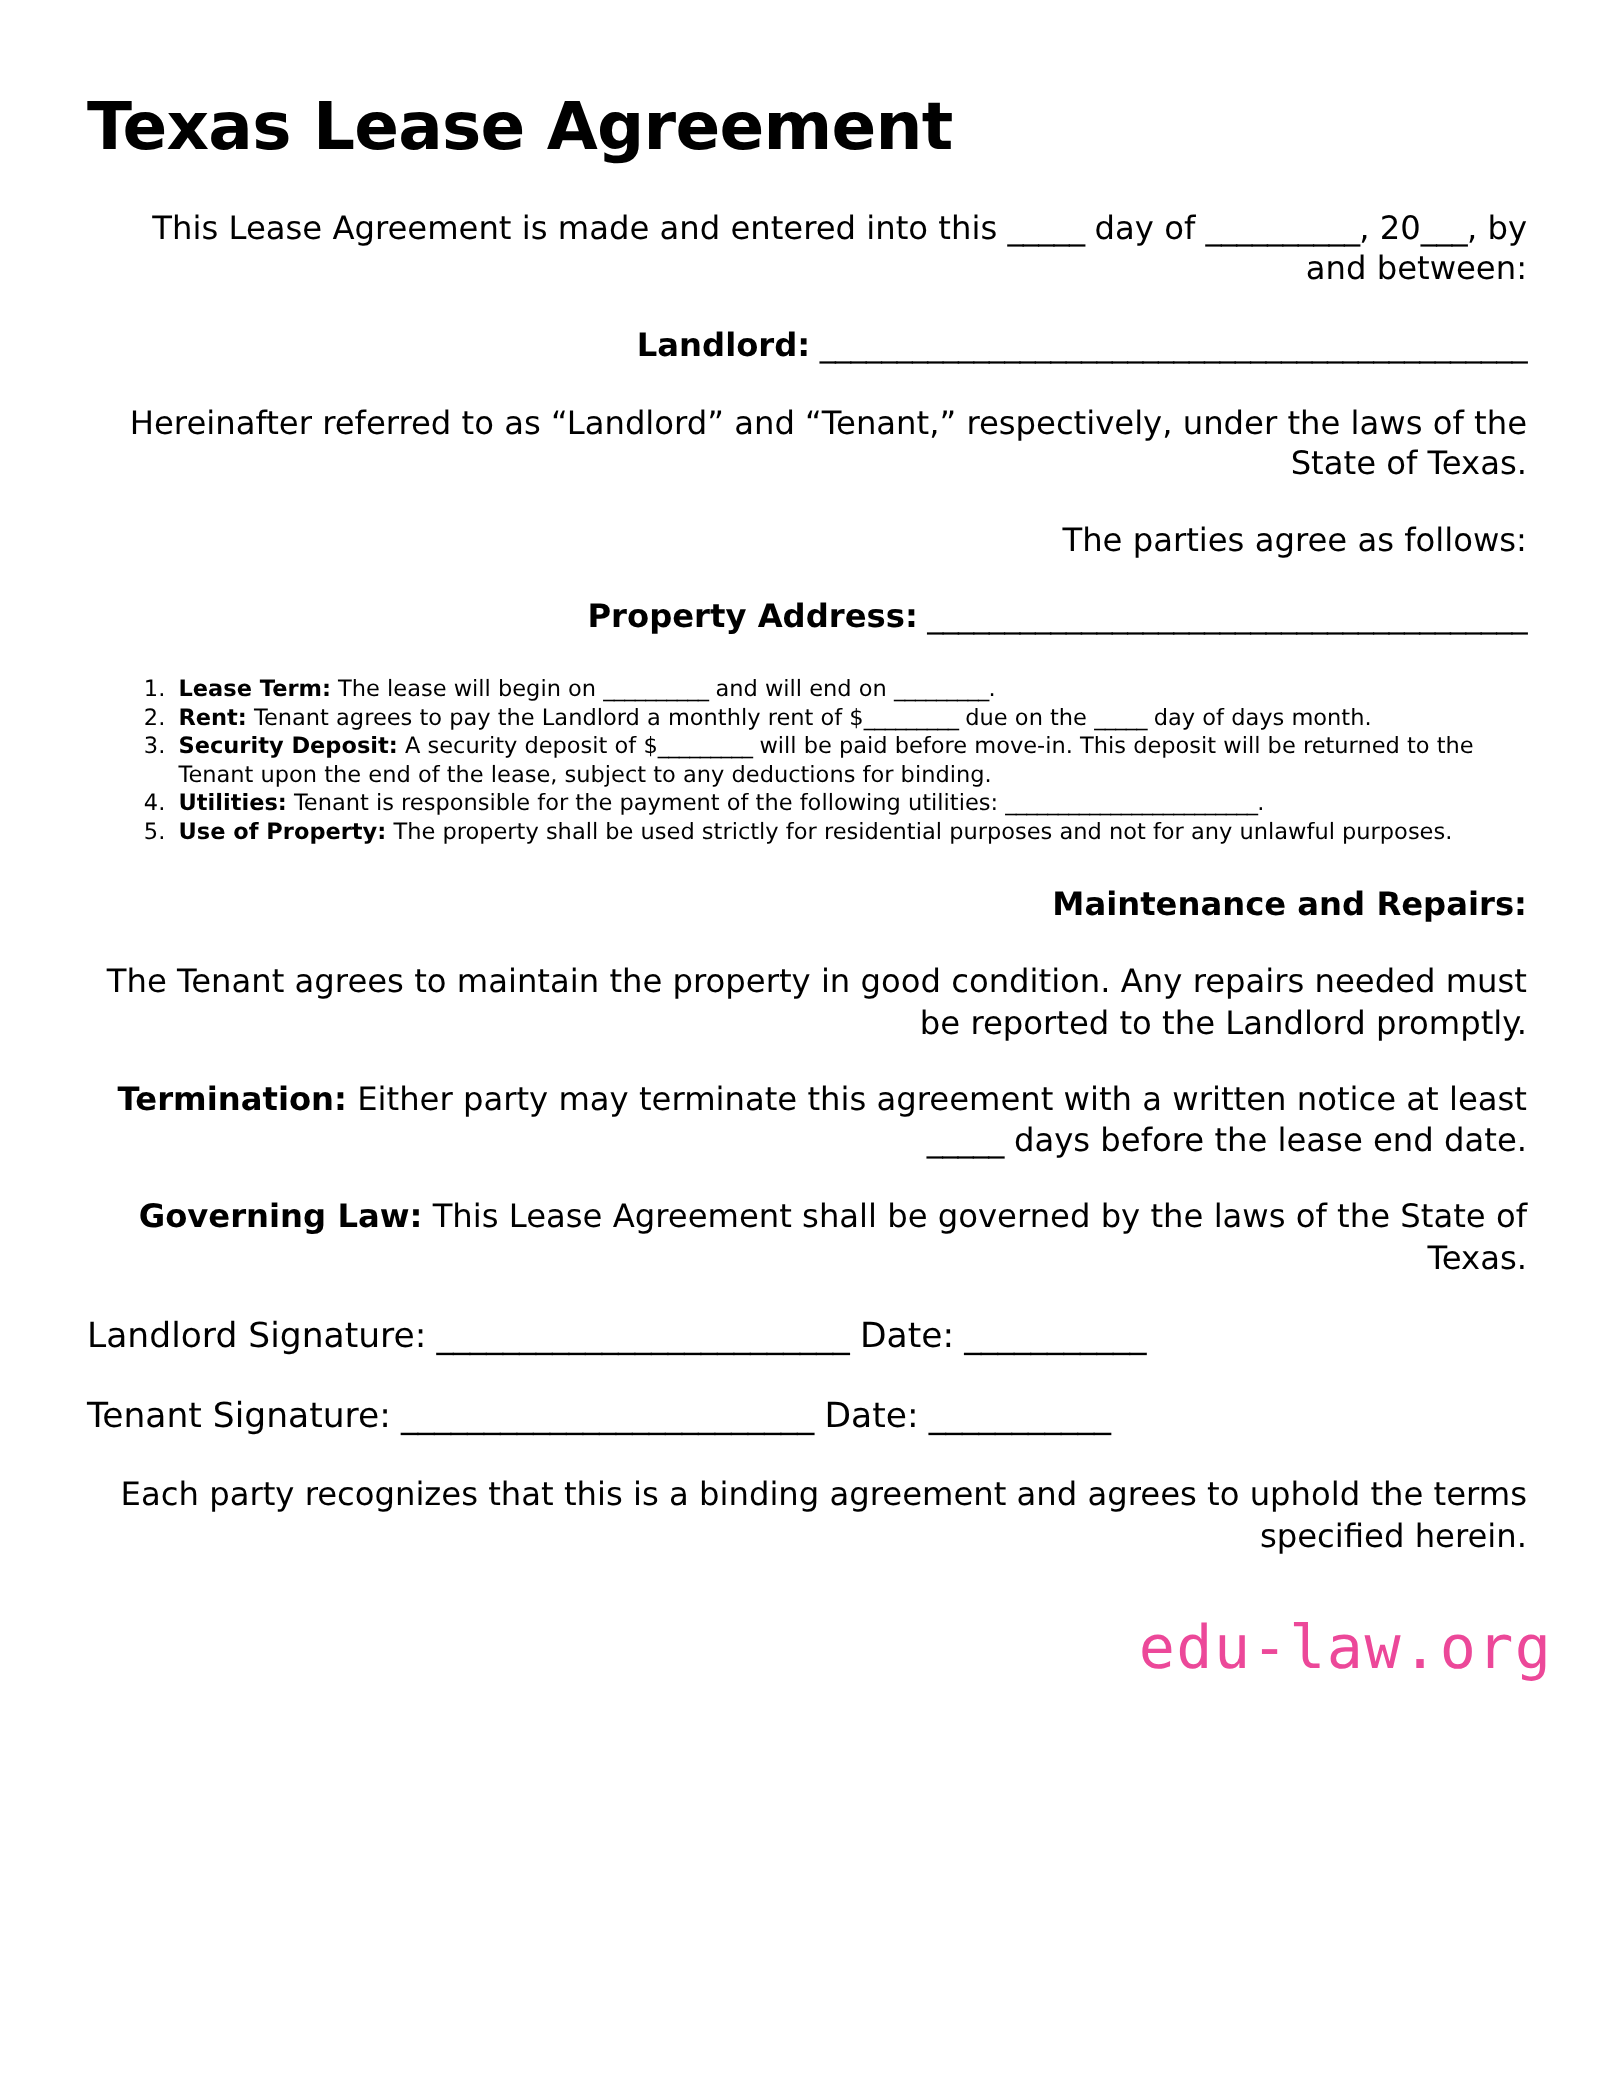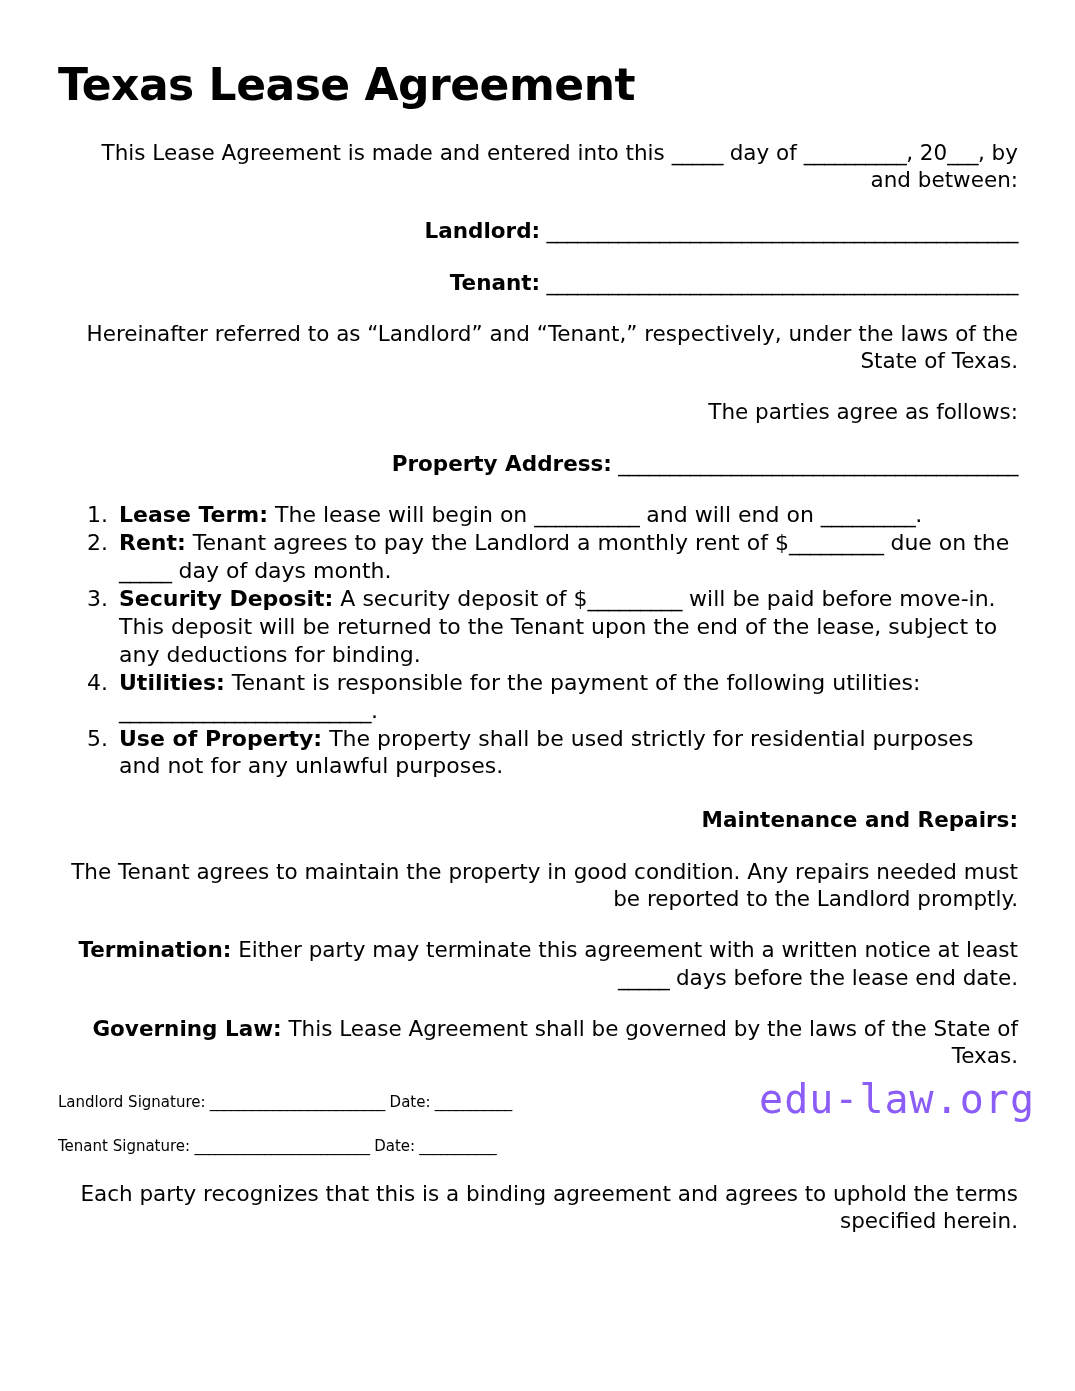--- a/index.html
+++ b/index.html
@@ -41,60 +41,59 @@
     font-size: 21.5px;
     line-height: 1.27;
     margin: 0 0 24px 0;
     font-family: "DejaVu Sans", sans-serif;
     text-align: right;
   }
   .b { font-weight: bold; }
   ol.terms {
     margin: 16px 0 26px 0;
     padding: 0 0 0 57px;
-    font-size: 22px;
+    font-size: 15px;
     line-height: 1.27;
     list-style-position: outside;
   }
   ol.terms > li {
     margin: 0 0 0 0;
     padding-left: 4px;
   }
   .blank {
     letter-spacing: -0.5px;
   }
   .sig-line {
-    font-size: 15px;
+    font-size: 23px;
     line-height: 1.27;
     margin: 2px 0 24px 0;
   }
   .footer-wm {
     position: absolute;
     right: 40px;
     bottom: 26px;
     font-family: "DejaVu Sans Mono", monospace;
     font-size: 40px;
-    color: #8b5cf6;
+    color: #ec4899;
     letter-spacing: 1px;
     white-space: nowrap;
   }
 </style>
 </head>
 <body>
 
 <div class="page">
   <div class="content">
 
     <h1 class="doc-title">Texas Lease Agreement</h1>
 
     <p class="para"><span>This Lease Agreement is made and entered into this </span><span class="blank">_____</span><span> day of </span><span class="blank">__________</span><span>, 20</span><span class="blank">___</span><span>, by and between:</span></p>
 
     <p class="para"><span class="b">Landlord:</span><span class="blank"> ______________________________________________</span></p>
 
-    <p class="para"><span class="b">Tenant:</span><span class="blank"> ______________________________________________</span></p>
 
     <p class="para">Hereinafter referred to as “Landlord” and “Tenant,” respectively, under the laws of the State of Texas.</p>
 
     <p class="para">The parties agree as follows:</p>
 
     <p class="para"><span class="b">Property Address:</span><span class="blank"> _______________________________________</span></p>
 
     <ol class="terms">
       <li><span class="b">Lease Term:</span><span> The lease will begin on </span><span class="blank">__________</span><span> and will end on </span><span class="blank">_________</span><span>.</span></li>
       <li><span class="b">Rent:</span><span> Tenant agrees to pay the Landlord a monthly rent of $</span><span class="blank">_________</span><span> due on the </span><span class="blank">_____</span><span> day of days month.</span></li>

